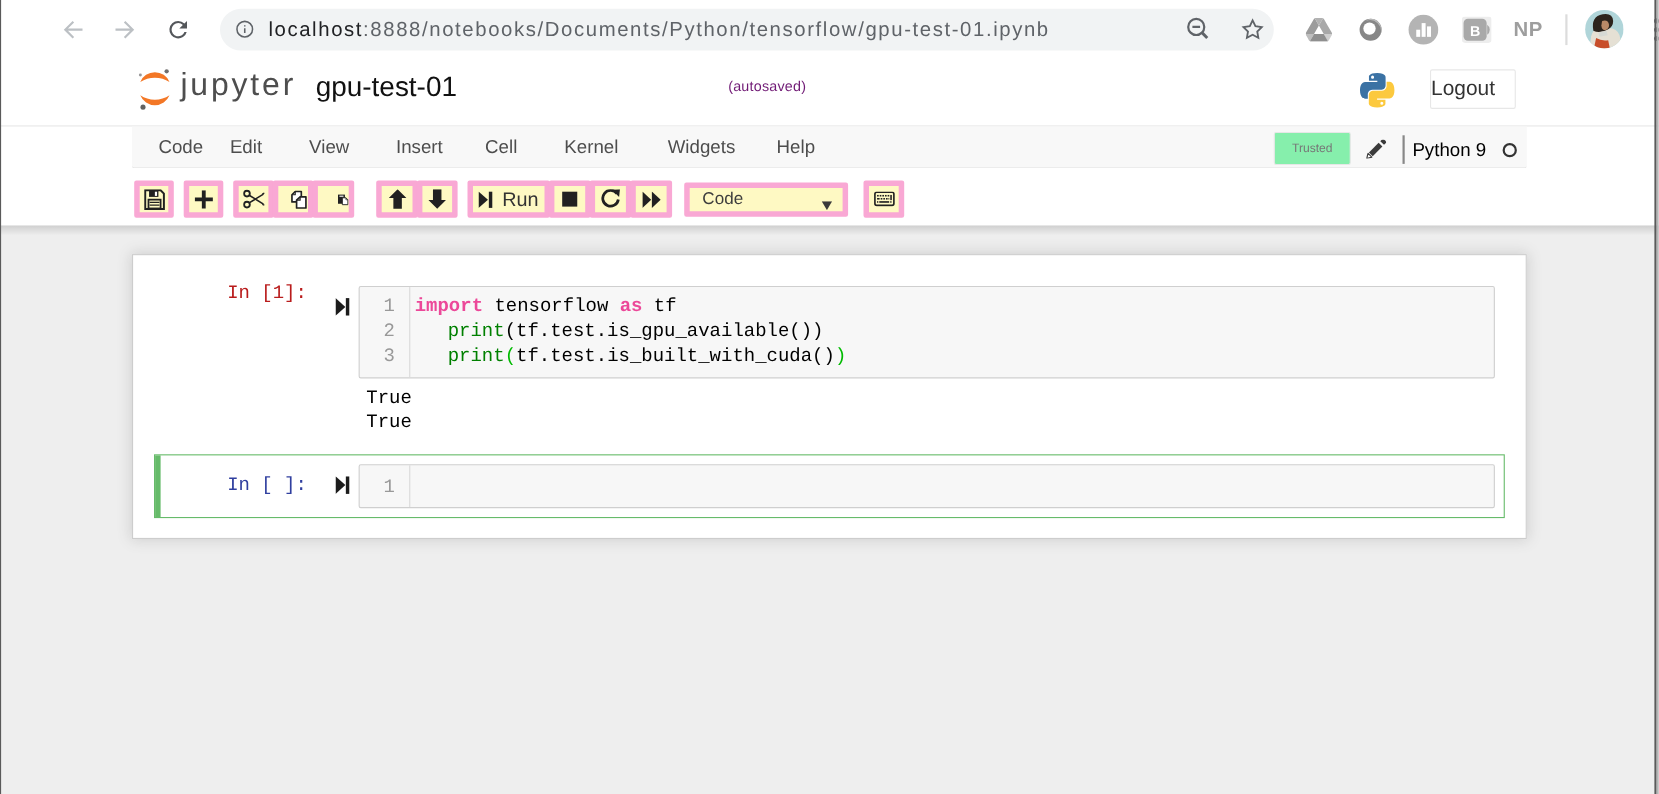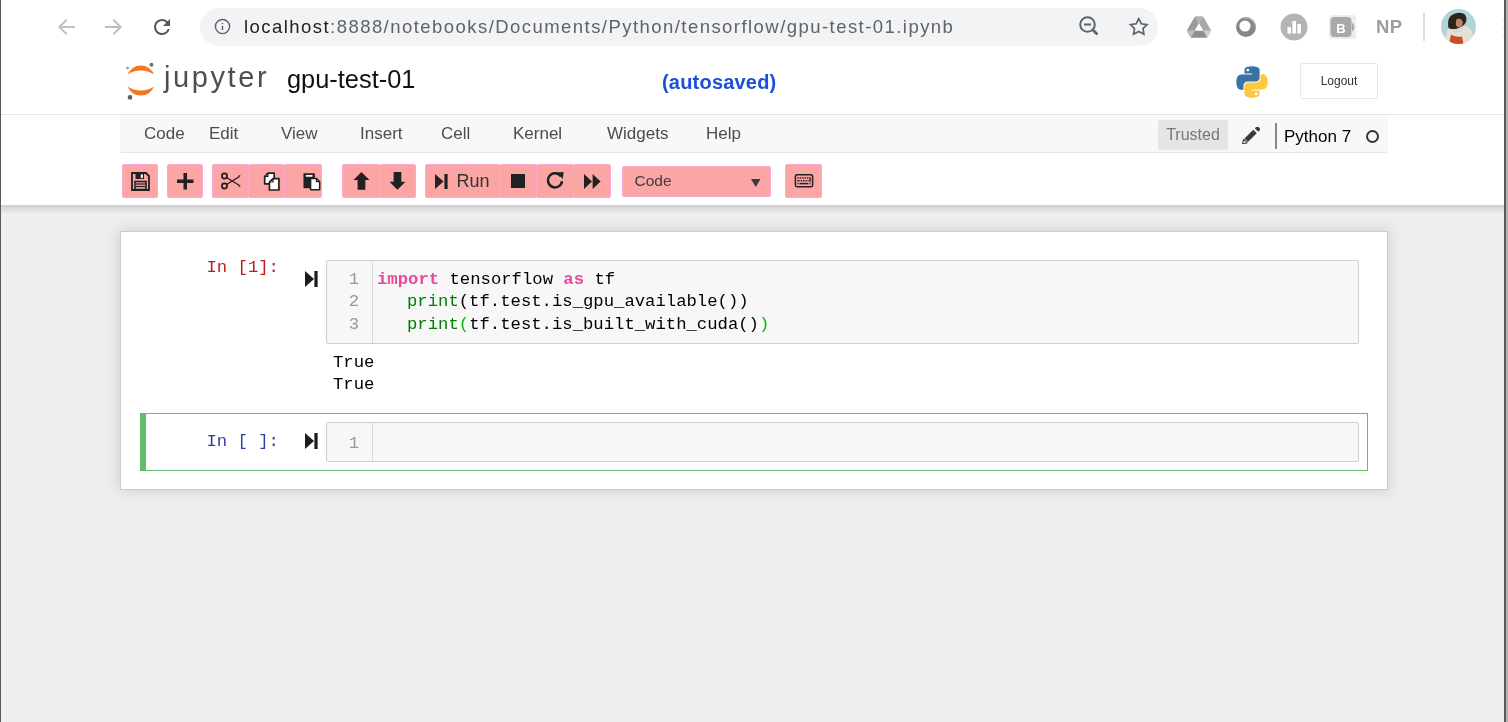--- a/index.html
+++ b/index.html
@@ -14,38 +14,38 @@
     background:#f1f3f4; border-radius:19px; }
   #url { position:absolute; left:212px; top:0; height:54px; line-height:53px;
     font-size:18.5px; letter-spacing:1.45px; color:#5f6368; white-space:nowrap; }
   #url b { color:#202124; font-weight:400; }
   
   #jheader { position:absolute; left:0; top:54px; width:1508px; height:61px; background:#fff;
     border-bottom:1px solid #e7e7e7; }
   #jtext { position:absolute; left:164px; top:61px; font-size:29px; color:#4e4e4e; letter-spacing:2.6px;}
   #title { position:absolute; left:287px; top:64.5px; font-size:25.4px; color:#111; }
   #chk   { position:absolute; left:424px; top:71px; font-size:17.2px; letter-spacing:0.2px; color:#1c1c1c; }
-  #autos { position:absolute; left:662px; top:71px; font-size:20px; letter-spacing:0.2px; color:#1d4ed8;font-weight:bold; }
+  #autos { position:absolute; left:662px; top:71px; font-size:13px; letter-spacing:0.2px; color:#701a75; }
   #logout{ position:absolute; left:1300px; top:63px; width:78px; height:36px; background:#fff;
-    border:1px solid #e7e7e7; border-radius:2px; font-size:12px; color:#333;
-    text-align:center; line-height:34px; }
+    border:1px solid #e7e7e7; border-radius:2px; font-size:19px; color:#333;
+    line-height:34px; }
   
   #menubar { position:absolute; left:120px; top:115px; width:1268px; height:38px;
     background:#f8f8f8; border-bottom:1px solid #e7e7e7; border-radius:0 0 2px 2px; }
   .mi { position:absolute; top:124px; font-size:17px; color:#4d4d4d; }
-  #trusted { position:absolute; left:1158px; top:120px; width:70px; height:30px; background:#e5e5e5;
-    border:1px solid #e7e7e7; border-radius:2px; font-size:16px; color:#777;
+  #trusted { position:absolute; left:1158px; top:120px; width:70px; height:30px; background:#86efac;
+    border:1px solid #e7e7e7; border-radius:2px; font-size:11px; color:#777;
     text-align:center; line-height:28px; }
   #msep { position:absolute; left:1275px; top:123px; width:2px; height:26px; background:#888; }
   #py3 { position:absolute; left:1284px; top:127px; font-size:17px; color:#000; }
   #kcirc { position:absolute; left:1366px; top:130px; width:13px; height:13px;
     border:2px solid #333; border-radius:50%; }
   
   #toolbar { position:absolute; left:0; top:153px; width:1508px; height:52px; background:#fff; }
-  .tbtn { position:absolute; top:164px; height:34px; background:#fca5a5; border:1px solid #f9a8d4;
+  .tbtn { position:absolute; top:164px; height:34px; background:#fef9c3; border:5px solid #f9a8d4;
     border-radius:2px; display:flex; align-items:center; justify-content:center; }
   
   #graybody { position:absolute; left:0; top:205px; width:1508px; height:517px; background:#eee; }
   #shadow { position:absolute; left:0; top:205px; width:1508px; height:9px;
     background:linear-gradient(rgba(0,0,0,0.13), rgba(0,0,0,0)); }
   #container { position:absolute; left:120px; top:231px; width:1268px; height:259px;
     background:#fff; border:1px solid #cdcdcd; box-shadow:0 0 12px 1px rgba(87,87,87,0.2); }
   
   .mono { font-family:"Liberation Mono", monospace; font-size:17.25px; line-height:22.85px; white-space:pre; }
   #prompt1 { position:absolute; left:206.5px; top:257px; color:#b91c1c; }
@@ -174,21 +174,21 @@
   <div class="mi" style="left:513px">Kernel</div>
   <div class="mi" style="left:607px">Widgets</div>
   <div class="mi" style="left:706px">Help</div>
   <div id="trusted">Trusted</div>
   <svg class="abs" style="left:1242px;top:127px" width="19" height="17" viewBox="0 0 19 17">
 <path d="M2.5 11.6 L11.3 2.8 L14.7 6.2 L5.9 15 Z" fill="#3b3b3b"></path>
 <path d="M12.8 1.3 L14.3 -0.2 Q15.4 -1.1 16.5 0 L17.5 1 Q18.6 2.1 17.7 3.2 L16.2 4.7 Z" fill="#3b3b3b"></path>
 <path d="M0.4 17.1 L1.7 12.4 L5.1 15.8 Z" fill="#fff" stroke="#3b3b3b" stroke-width="1.1" stroke-linejoin="round"></path>
 </svg>
   <div id="msep"></div>
-  <div id="py3">Python 7</div>
+  <div id="py3">Python 9</div>
   <div id="kcirc"></div>
 
   <div id="toolbar"></div>
   <div class="tbtn" style="left:122px;width:36px" id="tb-save">
       <svg width="19" height="19" viewBox="0 0 19 19" fill="#212121">
         <path d="M1 1h14l3 3v14H1z" fill="none" stroke="#212121" stroke-width="1.8"></path>
         <rect x="4.5" y="1.5" width="8.5" height="5.5" fill="#212121"></rect>
         <rect x="9.8" y="2.3" width="2" height="3.8" fill="#fff"></rect>
         <rect x="4" y="9.5" width="11" height="8" fill="none" stroke="#212121" stroke-width="1.6"></rect>
         <line x1="5" y1="12" x2="14" y2="12" stroke="#212121" stroke-width="1.2"></line>

